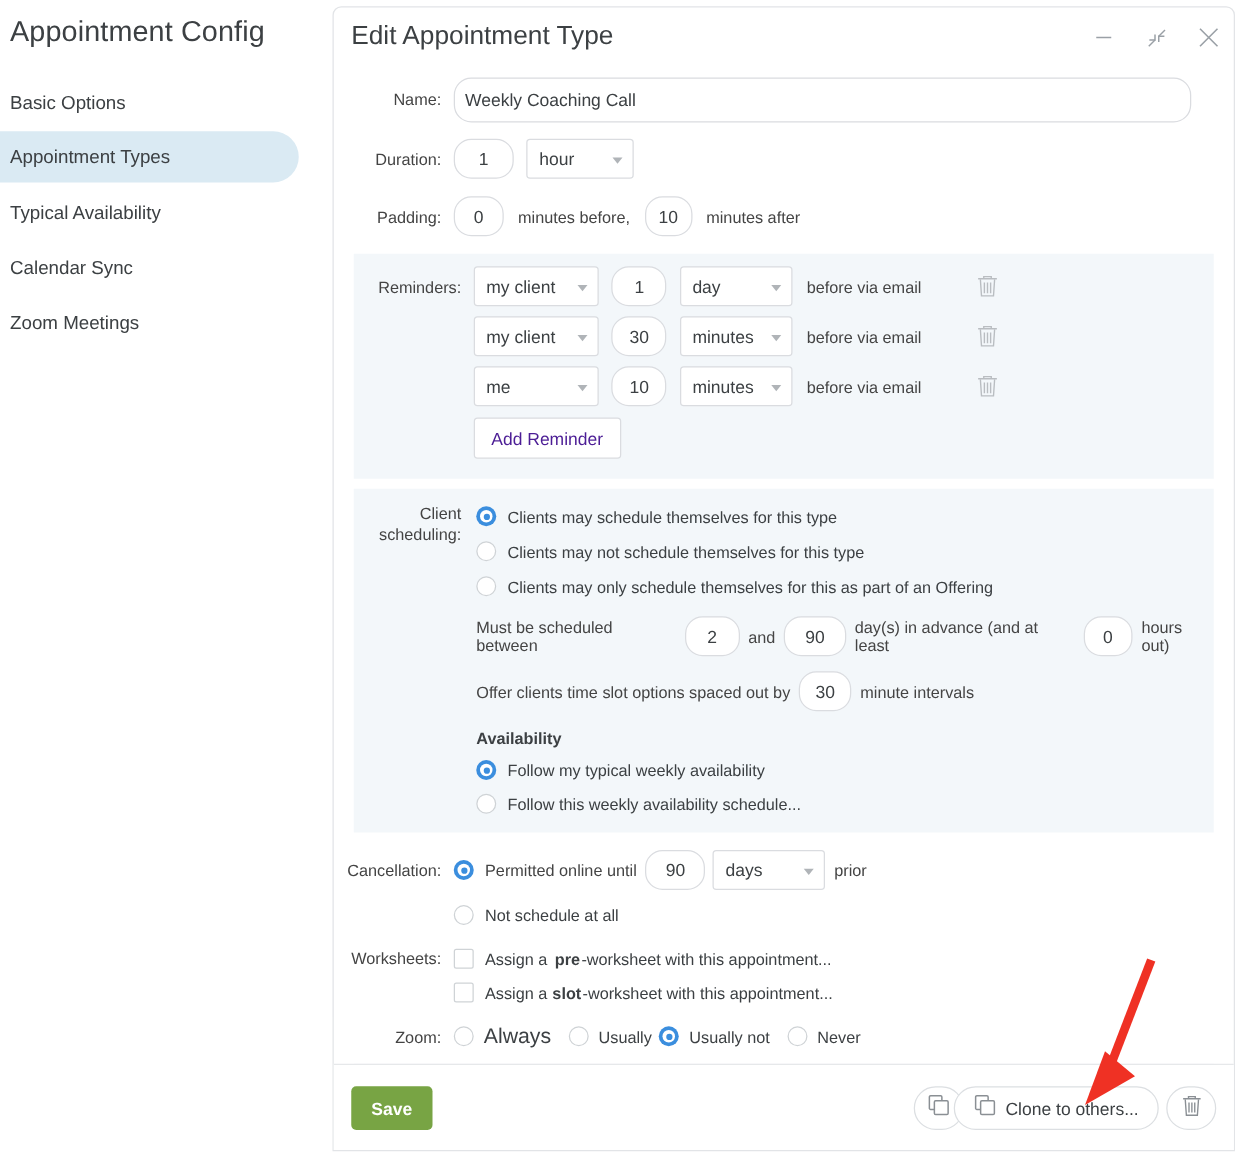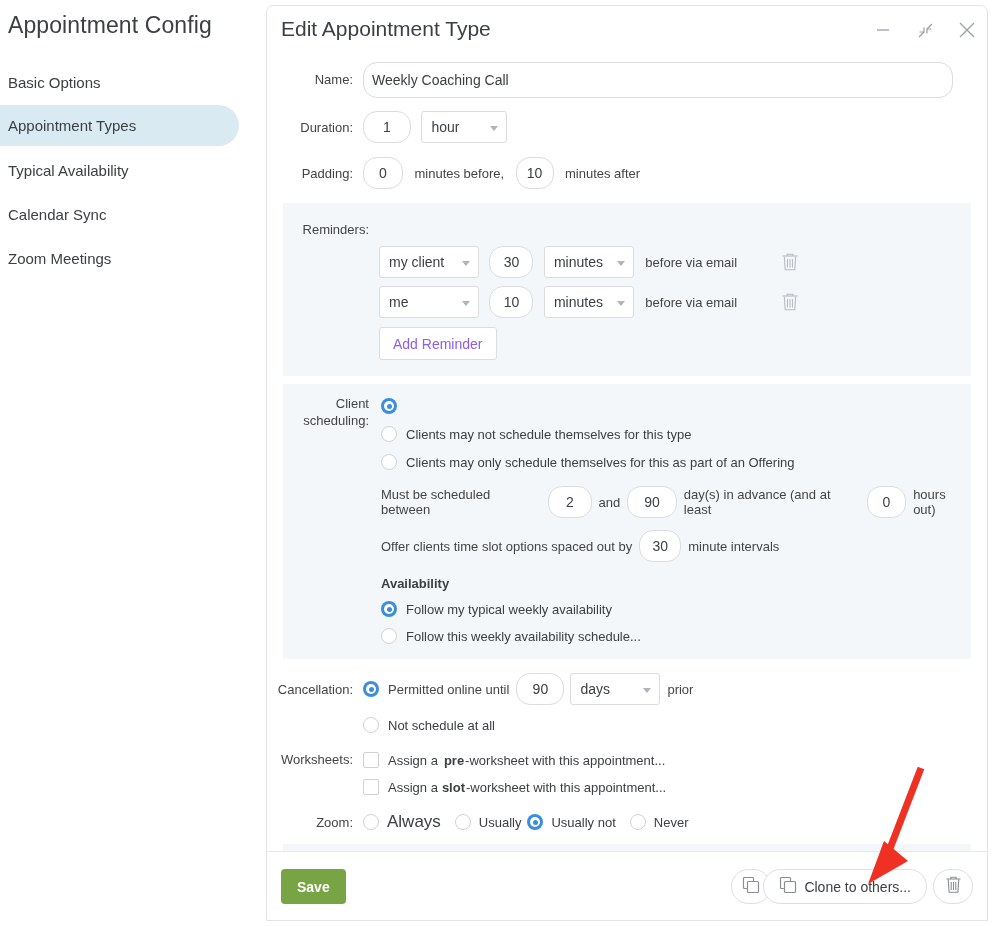--- a/index.html
+++ b/index.html
@@ -100,21 +100,21 @@
   .cbx {
     width: 16px; height: 16px; border: 1px solid #cfd3d6; background: #fff;
     border-radius: 2px; display: inline-block; vertical-align: middle;
   }
   .opt-line { display: flex; align-items: center; gap: 9px; height: 22px; }
   .opt-line .t { font-size: 13px; color: #3c4043; }
 
   .trash { width: 18px; height: 20px; color: #b9bdc1; }
   .btn-plain {
     border: 1px solid #dadce0; background: #fff; border-radius: 3px;
-    height: 33px; padding: 0 13px; font-size: 14px; color: #8b5cf6;
+    height: 33px; padding: 0 13px; font-size: 14px; color: #4c1d95;
     display: inline-flex; align-items: center;
   }
 
   
   #footer {
     position: absolute; left: 0; bottom: 0; width: 100%; height: 69px;
     border-top: 1px solid #e6e8ea; background: #fff;
   }
   #save-btn {
     position: absolute; left: 14px; top: 17px;
@@ -208,20 +208,36 @@
           <span class="inp num" style="width:40px">0</span>
           <span class="txt" style="margin:0 7px">minutes before,</span>
           <span class="inp num" style="width:38px">10</span>
           <span class="txt" style="margin-left:7px">minutes after</span>
         </div>
       </div>
 
       <div class="panel" style="margin:14px 16px 0 16px;padding:10px 0 16px 0">
         <div class="row">
           <div class="lbl" style="width:80px;padding-top:9px">Reminders:</div>
+          <div class="field-area">
+            <span class="sel" style="width:100px">my client</span>
+            <span class="inp num" style="width:44px;margin-left:6px">1</span>
+            <span class="sel" style="width:90px;margin-left:6px">day</span>
+            <span class="txt" style="margin-left:7px">before via email</span>
+            <span class="trash" style="float:right;margin-right:172px;margin-top:6px">
+              <svg width="18" height="20" viewBox="0 0 18 20" stroke="#b9bdc1" stroke-width="1.1" fill="none">
+                <line x1="1.5" y1="4" x2="16.5" y2="4"></line>
+                  <path d="M6 4V2.3h6V4"></path>
+                <path d="M3.3 4.5l.9 13.2h9.6l.9-13.2"></path>
+                <line x1="6.5" y1="7" x2="6.5" y2="15.5"></line>
+                  <line x1="9" y1="7" x2="9" y2="15.5"></line>
+                  <line x1="11.5" y1="7" x2="11.5" y2="15.5"></line>
+              </svg>
+            </span>
+          </div>
         </div>
         <div class="row" style="margin-top:8px">
           <div class="lbl" style="width:80px"></div>
           <div class="field-area">
             <span class="sel" style="width:100px">my client</span>
             <span class="inp num" style="width:44px;margin-left:6px">30</span>
             <span class="sel" style="width:90px;margin-left:6px">minutes</span>
             <span class="txt" style="margin-left:7px">before via email</span>
             <span class="trash" style="float:right;margin-right:172px;margin-top:6px">
               <svg width="18" height="20" viewBox="0 0 18 20" stroke="#b9bdc1" stroke-width="1.1" fill="none">
@@ -263,20 +279,21 @@
       </div>
 
       <div class="panel" style="margin:8px 16px 0 16px;padding:11px 0 12px 0">
         <div class="row">
           <div class="lbl" style="width:80px;line-height:17px">
             <span>Client scheduling:</span>
           </div>
           <div class="field-area" style="padding-left:2px">
             <div class="opt-line">
               <span class="radio on"></span>
+              <span class="t">Clients may schedule themselves for this type</span>
             </div>
             <div class="opt-line" style="margin-top:6px">
               <span class="radio"></span>
               <span class="t">Clients may not schedule themselves for this type</span>
             </div>
             <div class="opt-line" style="margin-top:6px">
               <span class="radio"></span>
               <span class="t">Clients may only schedule themselves for this as part of an Offering</span>
             </div>
 

